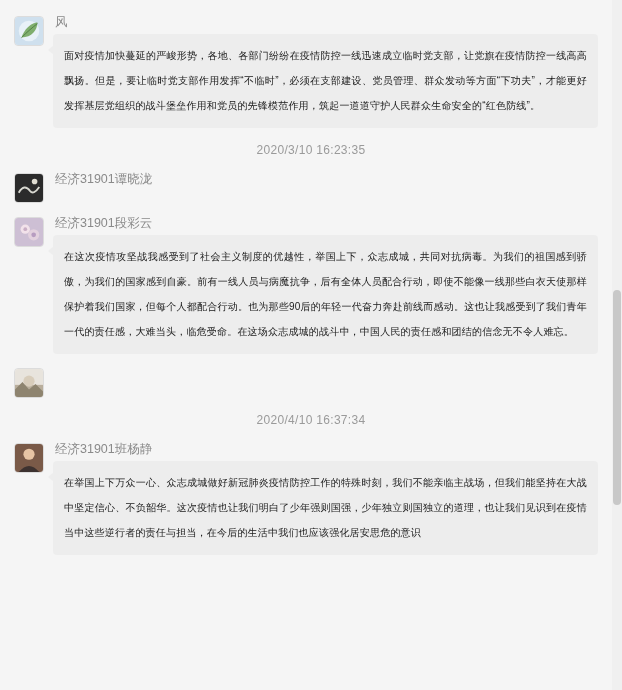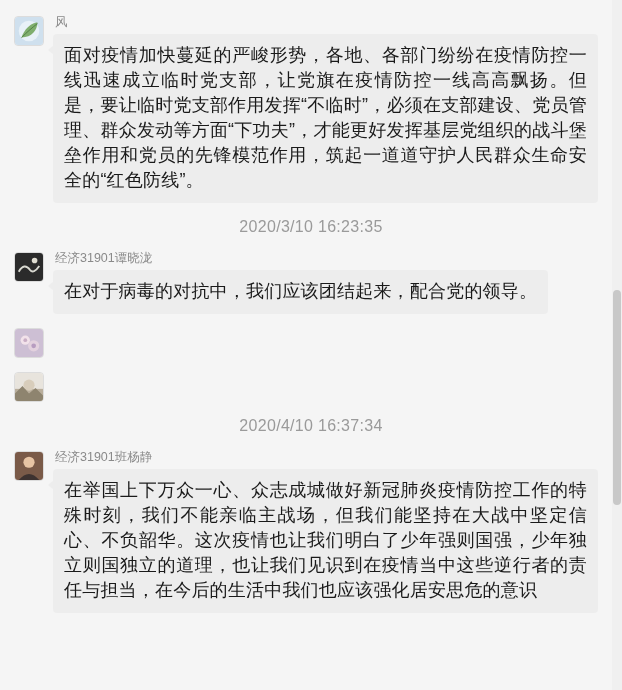--- a/index.html
+++ b/index.html
@@ -45,40 +45,40 @@
     font-size: 12.5px;
     color: #8a8a8a;
     line-height: 17px;
     margin-bottom: 3px;
     padding-left: 2px;
   }
   .bubble {
     background: #ededed;
     border-radius: 4px;
     padding: 9px 11px 10px 11px;
-    font-size: 18px;
+    font-size: 10px;
     line-height: 25px;
     color: #1a1a1a;
     text-align: justify;
     position: relative;
     letter-spacing: 0.2px;
   }
   .bubble::before {
     content: "";
     position: absolute;
     left: -5px;
     top: 11px;
     width: 0; height: 0;
     border-top: 5px solid transparent;
     border-bottom: 5px solid transparent;
     border-right: 6px solid #ededed;
   }
   .timestamp {
     text-align: center;
-    font-size: 16px;
+    font-size: 12px;
     color: #9a9a9a;
     padding: 9px 0 8px 0;
     letter-spacing: 0.3px;
   }
   .scrollbar-track {
     position: absolute;
     top: 0; right: 0;
     width: 10px;
     height: 690px;
     background: #f0f0f0;
@@ -116,32 +116,35 @@
       <div class="msg">
         <div class="avatar">
           <svg viewBox="0 0 30 30">
             <rect width="30" height="30" fill="#2b2b2b"></rect>
             <path d="M4 20 Q10 10 16 18 Q20 23 26 14" stroke="#d8d8d0" stroke-width="2" fill="none"></path>
             <circle cx="21" cy="8" r="3" fill="#e0ddd2"></circle>
           </svg>
         </div>
         <div class="msg-body">
           <div class="sender">经济31901谭晓泷</div>
-          <div class="bubble">在对于病毒的对抗中，我们应该团结起来，配合党的领导。</div>
         </div>
       </div>
       <div class="msg">
         <div class="avatar">
           <svg viewBox="0 0 30 30">
             <rect width="30" height="30" fill="#cdbfd4"></rect>
             <circle cx="11" cy="12" r="5" fill="#f2e2ea"></circle>
             <circle cx="20" cy="18" r="6" fill="#e3d1de"></circle>
             <circle cx="20" cy="18" r="2.5" fill="#b79cc0"></circle>
             <circle cx="11" cy="12" r="2" fill="#c9aec5"></circle>
           </svg>
+        </div>
+        <div class="msg-body">
+          <div class="sender">经济31901段彩云</div>
+          <div class="bubble">在这次疫情攻坚战我感受到了社会主义制度的优越性，举国上下，众志成城，共同对抗病毒。为我们的祖国感到骄傲，为我们的国家感到自豪。前有一线人员与病魔抗争，后有全体人员配合行动，即使不能像一线那些白衣天使那样保护着我们国家，但每个人都配合行动。也为那些90后的年轻一代奋力奔赴前线而感动。这也让我感受到了我们青年一代的责任感，大难当头，临危受命。在这场众志成城的战斗中，中国人民的责任感和团结的信念无不令人难忘。</div>
         </div>
       </div>
       <div class="msg">
         <div class="avatar">
           <svg viewBox="0 0 30 30">
             <rect width="30" height="30" fill="#e8e4dd"></rect>
             <rect y="17" width="30" height="13" fill="#b9ae9c"></rect>
             <circle cx="15" cy="13" r="6" fill="#d8cdbb"></circle>
             <path d="M0 22 L8 14 L15 22 L22 16 L30 24 L30 30 L0 30 Z" fill="#8e846f"></path>
           </svg>

